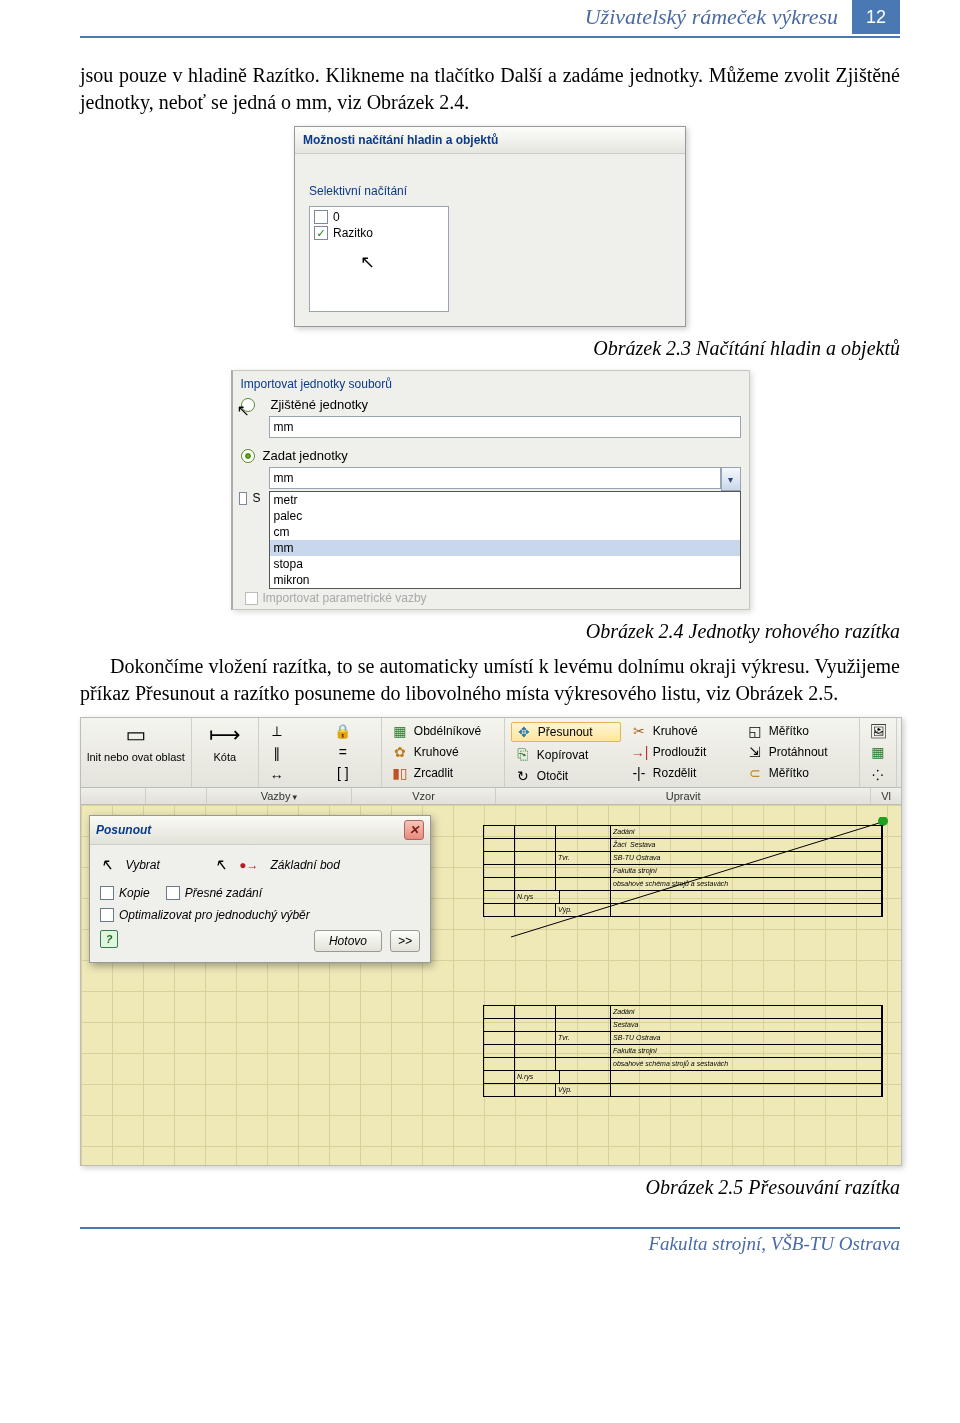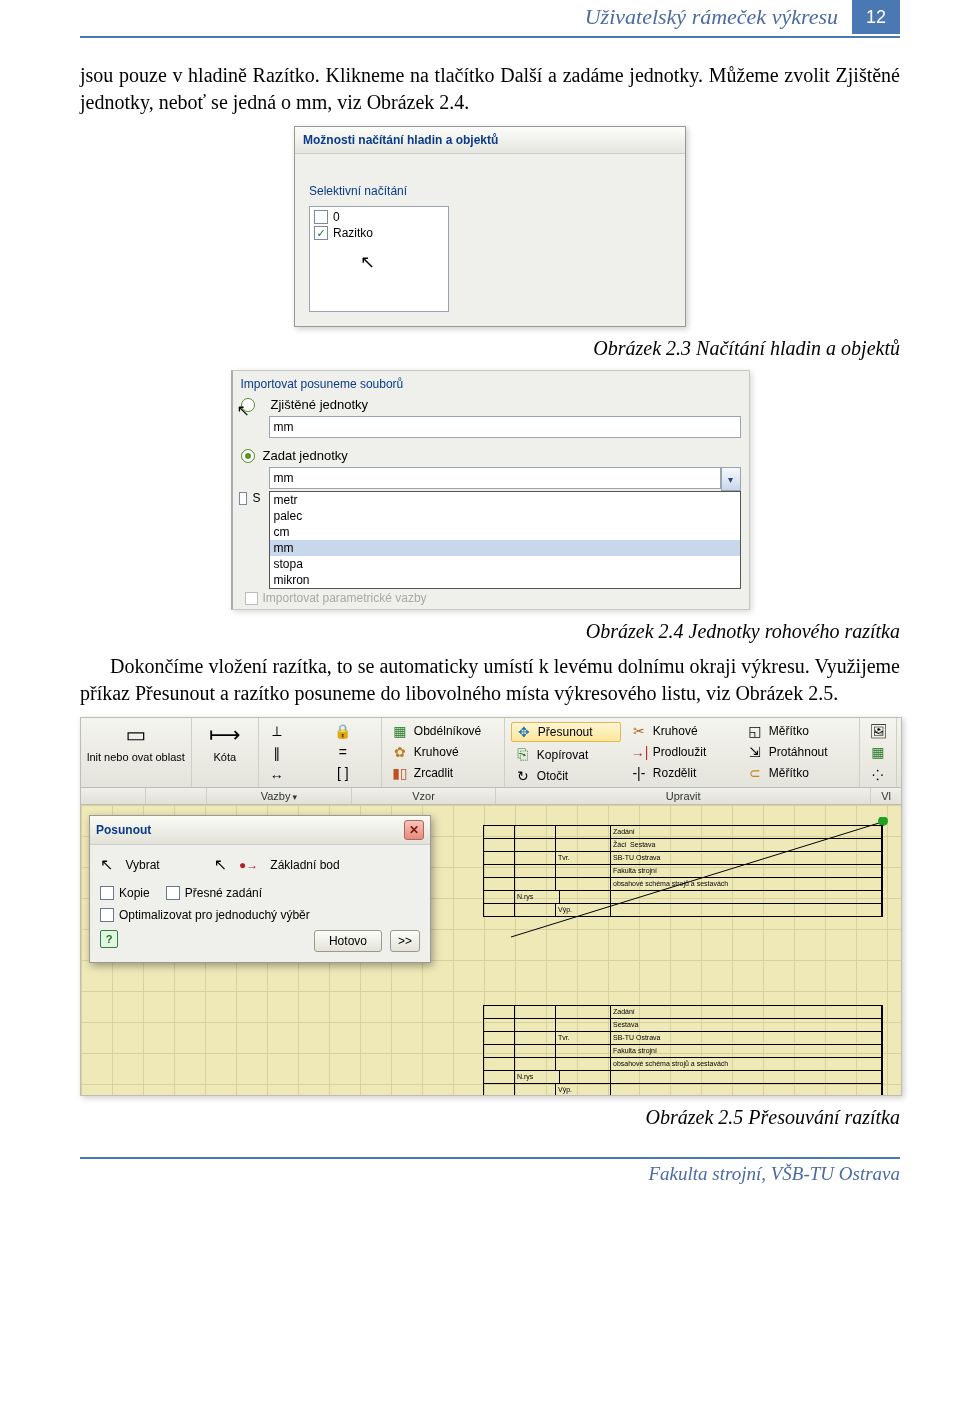--- a/index.html
+++ b/index.html
@@ -238,28 +238,29 @@
   }
   .rib-foot div{
     flex:1; text-align:center; padding:2px 0;
     border-right:1px solid #cfcfc8;
     color:#333;
   }
   .rib-foot div:last-child{border-right:none;flex:0 0 30px;}
   .arrow-d{font-size:9px;margin-left:2px;}
 
   .canvas {
-    height: 290px;
+    height: 360px;
     background: #efe9b8;
     background-image:
       linear-gradient(#d8d29a 1px, transparent 1px),
       linear-gradient(90deg, #d8d29a 1px, transparent 1px);
     background-size: 31px 31px;
     position: relative;
     overflow: hidden;
+    font-style: italic;
   }
 
   .float-panel{
     position:absolute;
     left:8px; top:10px;
     width:340px;
     background:#efefeb;
     border:1px solid #999;
     box-shadow:2px 3px 8px rgba(0,0,0,.35);
   }
@@ -358,21 +359,21 @@
           <span>Razitko</span>
         </div>
         <span class="cursor">↖</span>
       </div>
     </div>
   </div>
 
   <div class="caption">Obrázek 2.3 Načítání hladin a objektů</div>
 
   <div class="shot2">
-    <div class="grp-lbl">Importovat posuneme souborů</div>
+    <div class="grp-lbl">Importovat jednotky souborů</div>
     <div class="radio-row">
       <span class="radio"></span>
       <span style="position:relative;">
         <span style="position:absolute;left:-26px;top:-4px;font-size:16px;">↖</span>
       </span>
       <span>Zjištěné jednotky</span>
     </div>
     <div class="txtbox">mm</div>
 
     <div class="radio-row">

